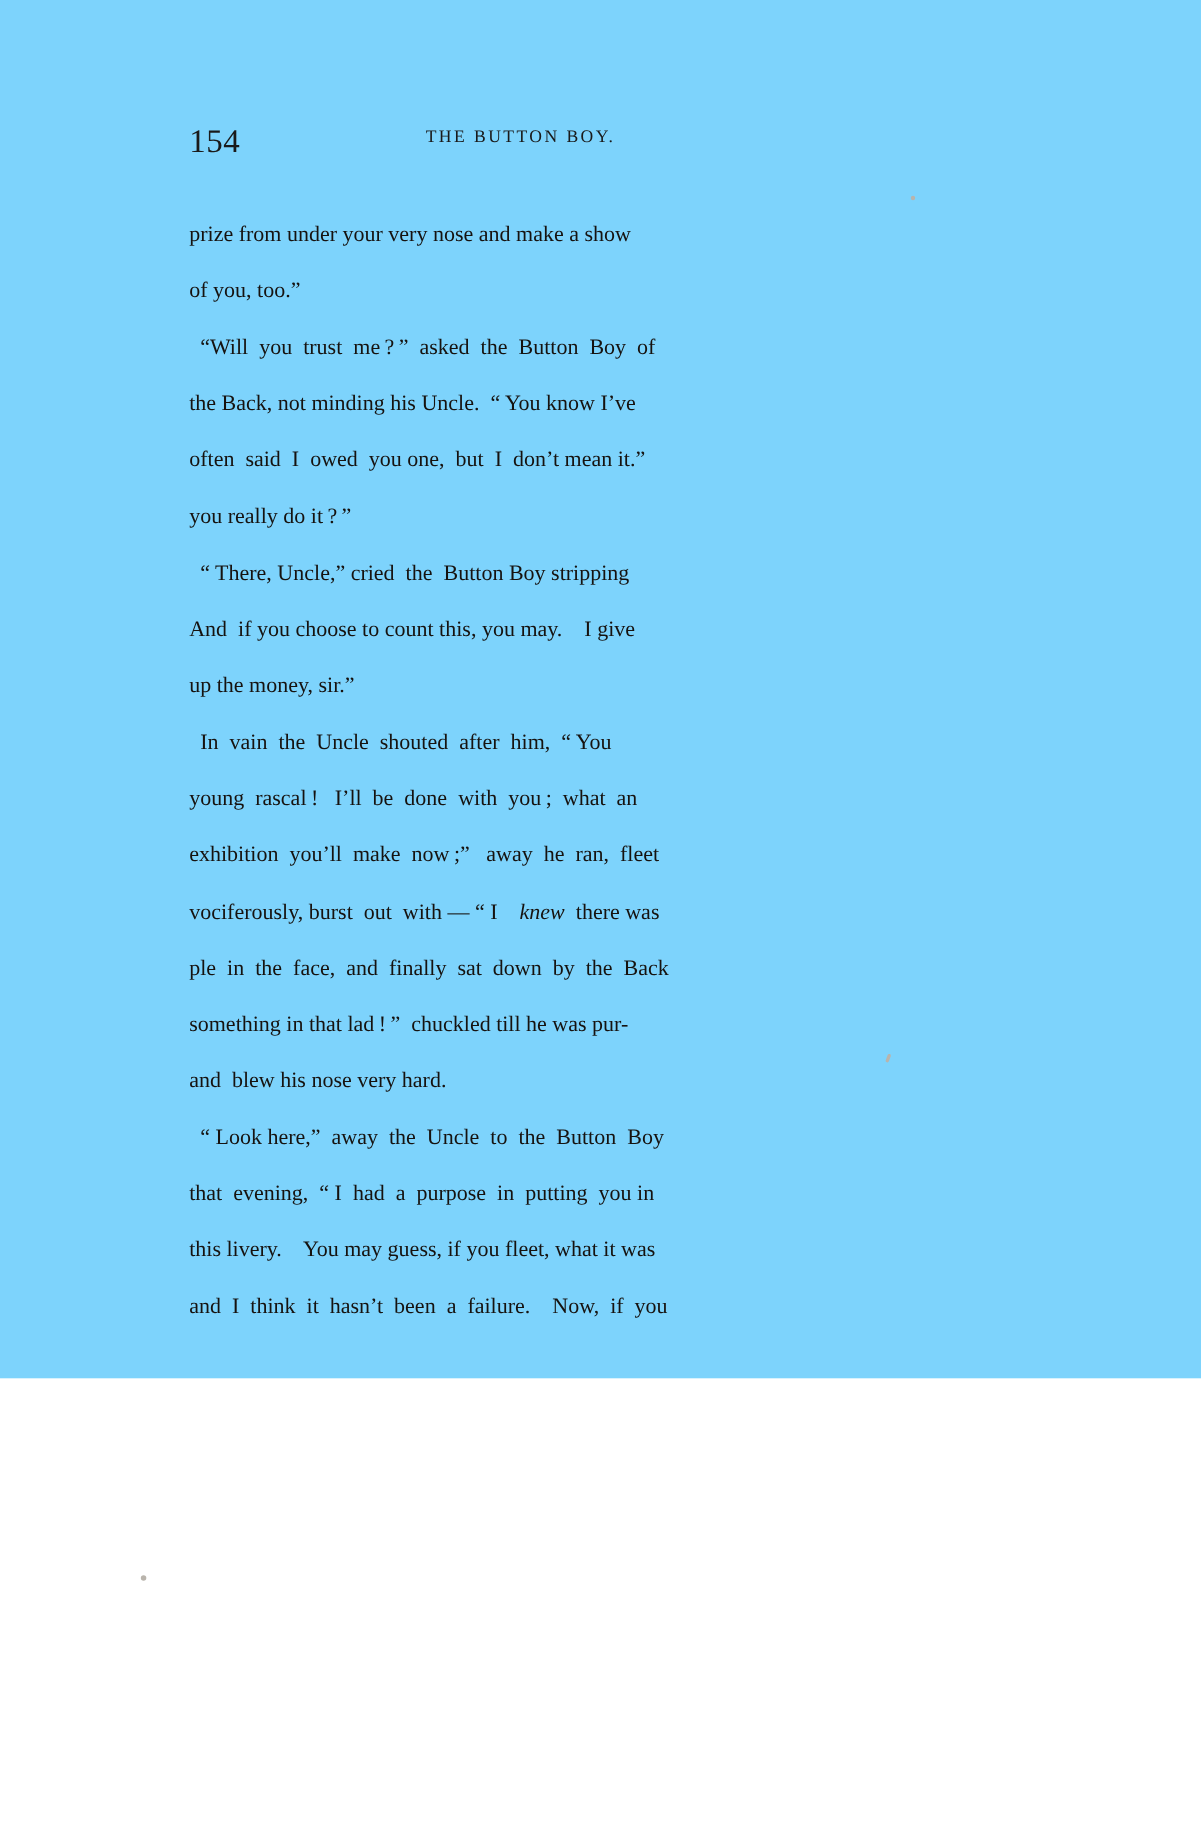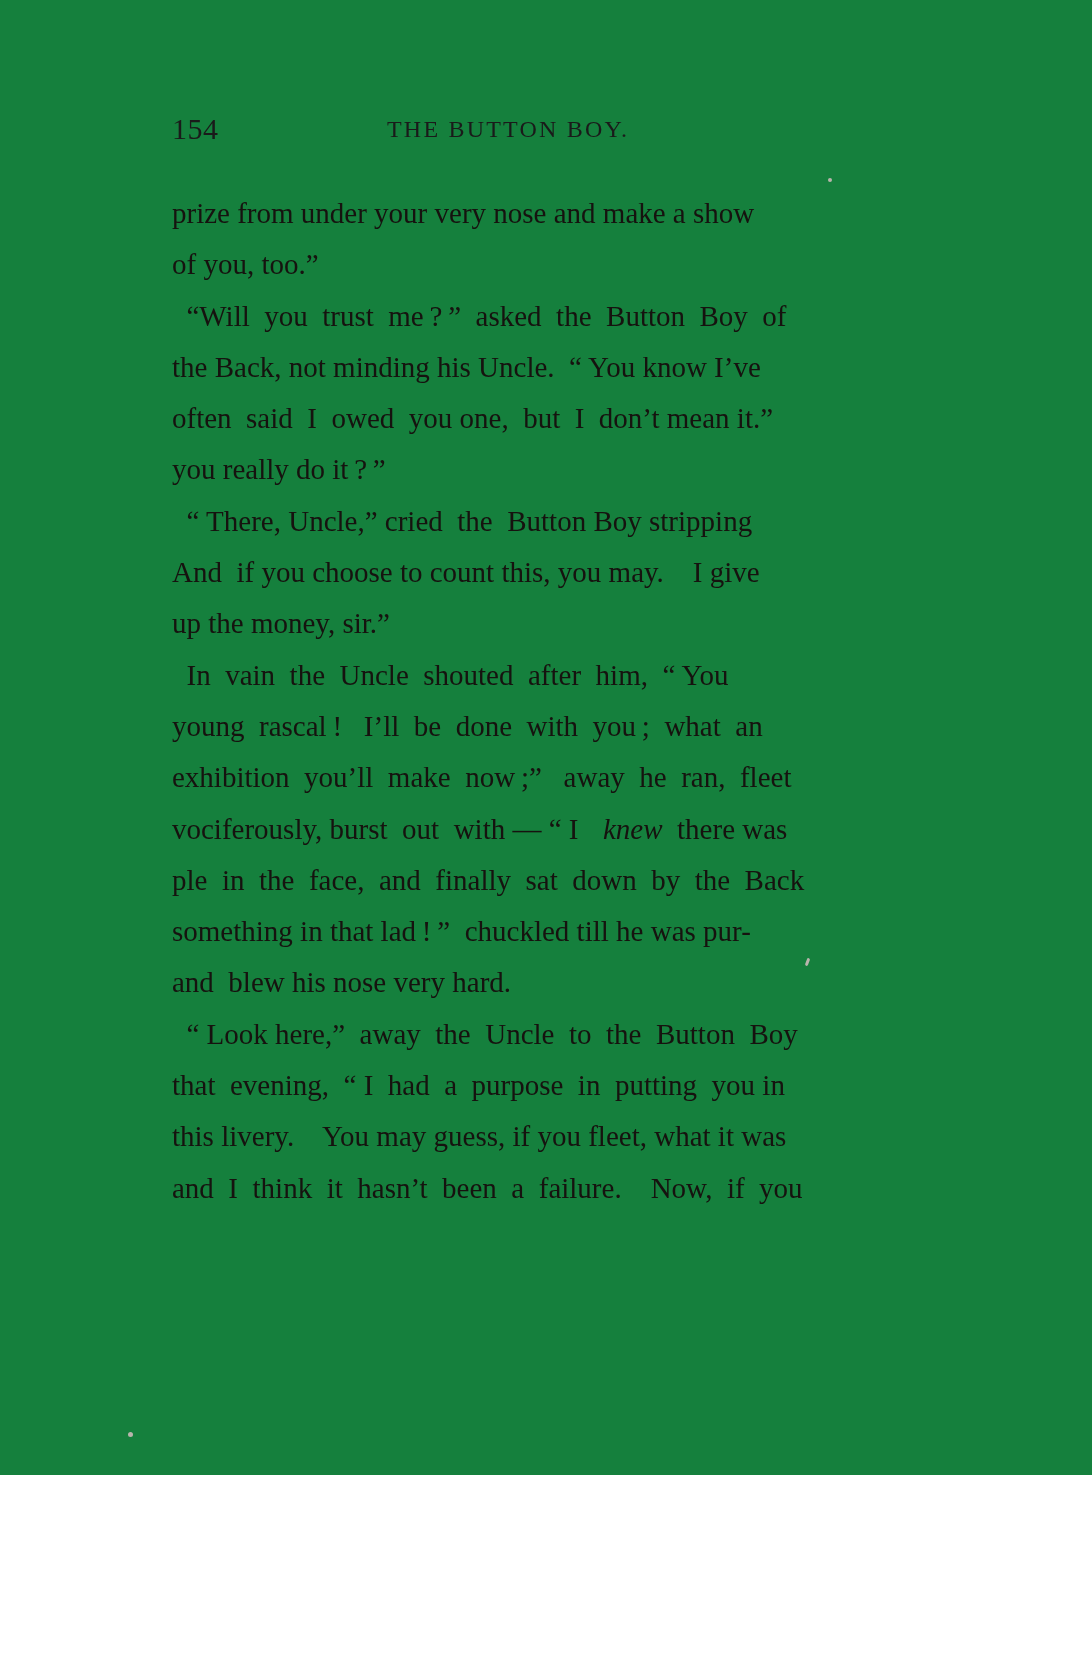--- a/index.html
+++ b/index.html
@@ -12,54 +12,54 @@
     height: 1660px;
     font-family: "Liberation Serif", serif;
     color: #1a1a1a;
     position: relative;
     overflow: hidden;
   }
   .page {
     position: absolute;
     top: 0; left: 0;
     width: 1092px;
-    height: 1475px;
-    background: #15803d;
+    height: 1253px;
+    background: #7dd3fc;
   }
   .header {
     position: absolute;
     top: 112px;
     left: 172px;
     width: 690px;
     height: 40px;
   }
   .folio {
     position: absolute;
     left: 0;
     top: 0;
     font-size: 30px;
     letter-spacing: 0.5px;
     font-family: "Liberation Serif", serif;
   }
   .running-title {
     position: absolute;
     left: 215px;
     top: 4px;
-    font-size: 24px;
+    font-size: 16px;
     letter-spacing: 2.2px;
     font-family: "Liberation Serif", serif;
   }
   .body-text {
     position: absolute;
     top: 188px;
     left: 172px;
     width: 692px;
   }
   .line {
-    font-size: 29px;
+    font-size: 20px;
     line-height: 51.3px;
     white-space: pre;
     font-family: "Liberation Serif", serif;
     color: #16120f;
   }
   .ital {
     font-style: italic;
     margin-left: 10px;
   }
   .speck {

